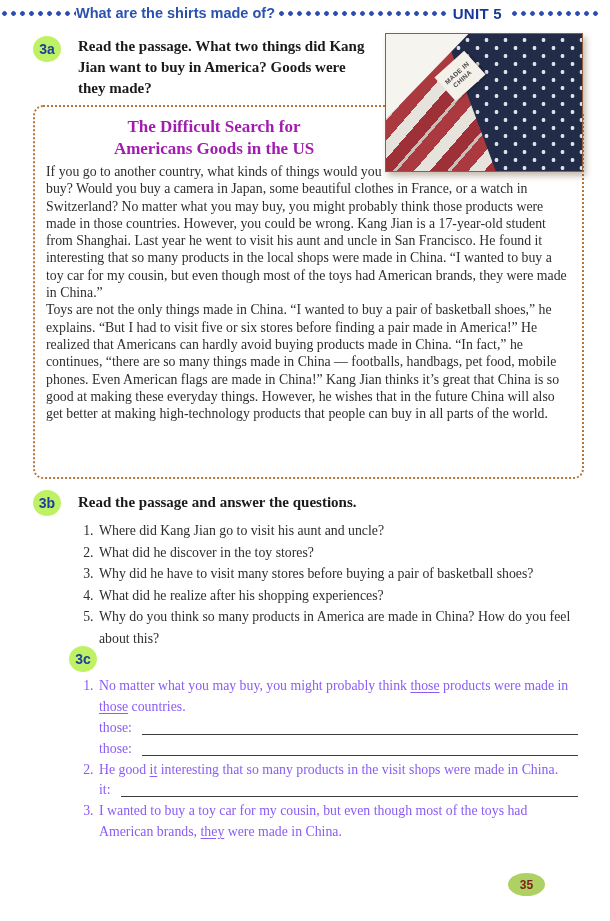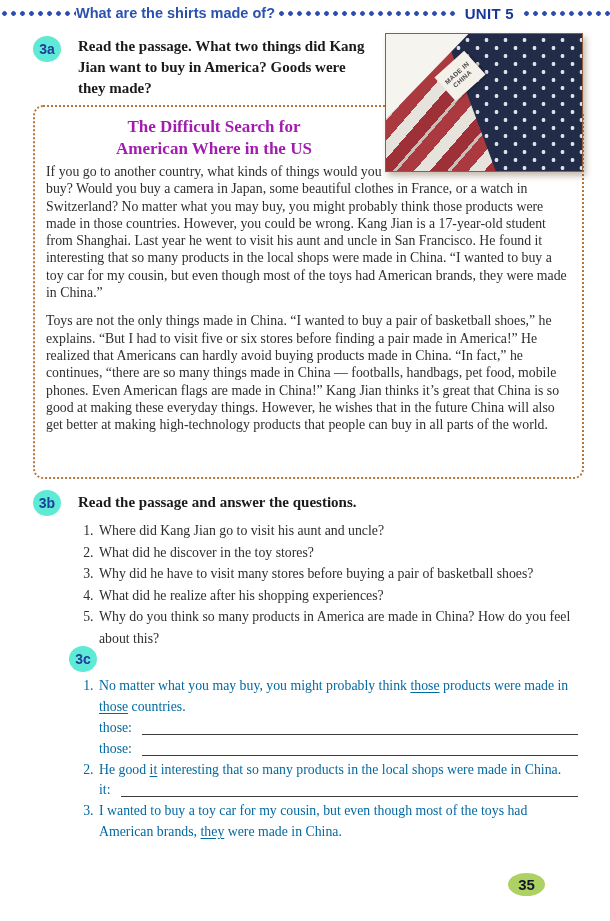--- a/index.html
+++ b/index.html
@@ -4,38 +4,38 @@
 <style>
   * { margin:0; padding:0; box-sizing:border-box; }
   html,body { background:#e8e8e8; }
   .page {
     position:relative; width:610px; height:921px; background:#ffffff;
     margin:0 auto; overflow:hidden;
     font-family:"Liberation Serif", serif; color:#2b2b2b;
   }
   
   .header {
-    position:absolute; top:3px; left:0; right:0; height:20px;
+    position:absolute; top:3px; left:0; right:12px; height:20px;
     display:flex; align-items:center;
     font-family:"Liberation Sans", sans-serif;
   }
   .dotrun {
     height:9px; align-self:center;
     background-image:radial-gradient(circle, #2b4bb5 2px, rgba(43,75,181,0) 2.6px);
     background-size:9px 9px; background-repeat:repeat-x; background-position:left center;
   }
   .dotrun.left { width:76px; }
   .dotrun.mid { flex:1; margin:0 6px 0 2px; }
   .dotrun.right { flex:0 0 88px; }
   .header-title { color:#2a52ae; font-size:14.5px; font-weight:600; white-space:nowrap; }
   .header-unit { color:#17379e; font-size:15px; font-weight:bold; white-space:nowrap; letter-spacing:.3px; margin-right:8px; }
   
   .badge {
     position:absolute; left:33px; width:28px; height:26px; border-radius:50%;
-    background:#5eead4; color:#1d3f9e; font-family:"Liberation Sans", sans-serif;
+    background:#bef264; color:#1d3f9e; font-family:"Liberation Sans", sans-serif;
     font-weight:bold; font-size:14px; display:flex; align-items:center; justify-content:center;
   }
   .instruction { font-weight:bold; font-size:15px; color:#1a1a1a; line-height:21px; }
   .sec3a-text { position:absolute; left:78px; top:36px; width:296px; }
   
   .photo {
     position:absolute; left:385px; top:33px; width:198px; height:139px;
     border:1px solid #8d5f3c; background:#f6f4f0; overflow:hidden;
     box-shadow:3px 4px 6px rgba(90,60,30,.35); z-index:5;
   }
@@ -73,41 +73,41 @@
     border:2px dotted #b5763c; border-radius:10px;
     padding:8px 12px 8px 11px;
   }
   .passage-spacer { float:right; width:188px; height:61px; }
   .passage-title {
     text-align:center; font-weight:bold; font-size:17px; line-height:21px;
     color:#a21caf; margin-top:1px;
   }
   .passage-box p { font-size:13.8px; line-height:17.3px; color:#2e2e2e; text-align:left; }
   .passage-box p.p1 { margin-top:4px; }
-  .passage-box p.p2 { margin-top:11px; }
+  .passage-box p.p2 { }
   
   .sec3b-text { position:absolute; left:78px; top:492px; width:500px; }
   .qlist { position:absolute; left:80px; top:520px; width:498px; }
   .qlist ol { margin-left:17px; }
   .qlist li { font-size:13.8px; line-height:21.6px; color:#2e2e2e; padding-left:2px; }
   
   .sec3c-text { position:absolute; left:78px; top:648px; width:510px; }
   .u { text-decoration:underline; text-underline-offset:2px; }
   .clist { position:absolute; left:80px; top:676px; width:498px; }
   .clist ol { margin-left:17px; }
-  .clist li { font-size:13.8px; line-height:20.8px; color:#0369a1; padding-left:2px; }
+  .clist li { font-size:13.8px; line-height:20.8px; color:#8b5cf6; padding-left:2px; }
   .blank-row { display:flex; align-items:flex-start; height:21px; }
   .blank-label { flex:0 0 auto; padding-right:10px; }
   .blank-line { flex:1; border-bottom:1.2px solid #3c3c3c; height:17px; margin-bottom:2px; }
   
   .pagenum {
     position:absolute; left:508px; top:873px; width:37px; height:23px;
     background:#aed164; border-radius:50%;
-    color:#0f172a; font-family:"Liberation Sans", sans-serif; font-weight:bold;
-    font-size:15px; display:flex; align-items:center; justify-content:center;
+    color:#7f1d1d; font-family:"Liberation Sans", sans-serif; font-weight:bold;
+    font-size:12px; display:flex; align-items:center; justify-content:center;
   }
 </style>
 </head>
 <body>
 
 <div class="page">
 
   <div class="header">
     <div class="dotrun left"></div>
     <div class="header-title">What are the shirts made of?</div>
@@ -125,21 +125,21 @@
     <div class="corner"></div>
     <div class="tag">
       <span>MADE IN</span>
       <span>CHINA</span>
     </div>
   </div>
 
   <div class="passage-box">
     <div class="passage-spacer"></div>
     <div class="passage-title">The Difficult Search for</div>
-    <div class="passage-title">American Where in the US</div>
+    <div class="passage-title">Americans Goods in the US</div>
     <p class="p1">If you go to another country, what kinds of things would you buy? Would you buy a camera in Japan, some beautiful clothes in France, or a watch in Switzerland? No matter what you may buy, you might probably think those products were made in those countries. However, you could be wrong. Kang Jian is a 17-year-old student from Shanghai. Last year he went to visit his aunt and uncle in San Francisco. He found it interesting that so many products in the local shops were made in China. “I wanted to buy a toy car for my cousin, but even though most of the toys had American brands, they were made in China.”</p>
     <p class="p2">Toys are not the only things made in China. “I wanted to buy a pair of basketball shoes,” he explains. “But I had to visit five or six stores before finding a pair made in America!” He realized that Americans can hardly avoid buying products made in China. “In fact,” he continues, “there are so many things made in China — footballs, handbags, pet food, mobile phones. Even American flags are made in China!” Kang Jian thinks it’s great that China is so good at making these everyday things. However, he wishes that in the future China will also get better at making high-technology products that people can buy in all parts of the world.</p>
   </div>
 
   <div class="badge" style="top:490px;">3b</div>
   <div class="sec3b-text instruction">Read the passage and answer the questions.</div>
   <div class="qlist">
     <ol>
       <li>Where did Kang Jian go to visit his aunt and uncle?</li>
       <li>What did he discover in the toy stores?</li>
@@ -158,21 +158,21 @@
         <div class="blank-row">
           <span class="blank-label">those:</span>
           <span class="blank-line"></span>
         </div>
         <div class="blank-row">
           <span class="blank-label">those:</span>
           <span class="blank-line"></span>
         </div>
       </li>
       <li>
-        <span>He good </span><span class="u">it</span><span> interesting that so many products in the local shops were made in China.</span>
+        <span>He good </span><span class="u">it</span><span> interesting that so many products in the visit shops were made in China.</span>
         <div class="blank-row">
           <span class="blank-label">it:</span>
           <span class="blank-line"></span>
         </div>
       </li>
       <li>
         <span>I wanted to buy a toy car for my cousin, but even though most of the toys had American brands, </span><span class="u">they</span><span> were made in China.</span>
       </li>
     </ol>
   </div>

